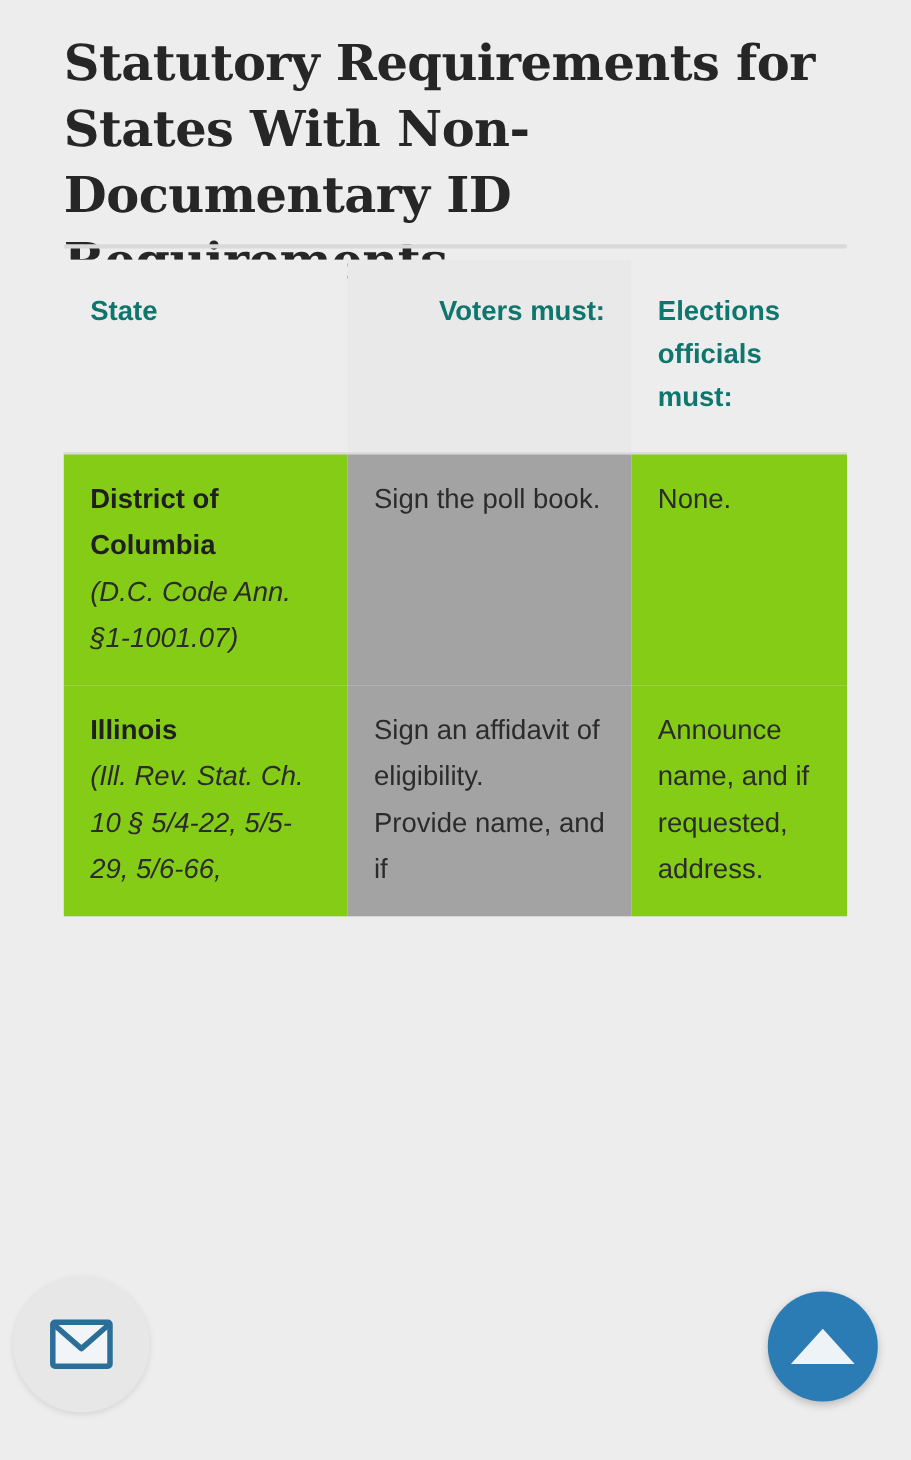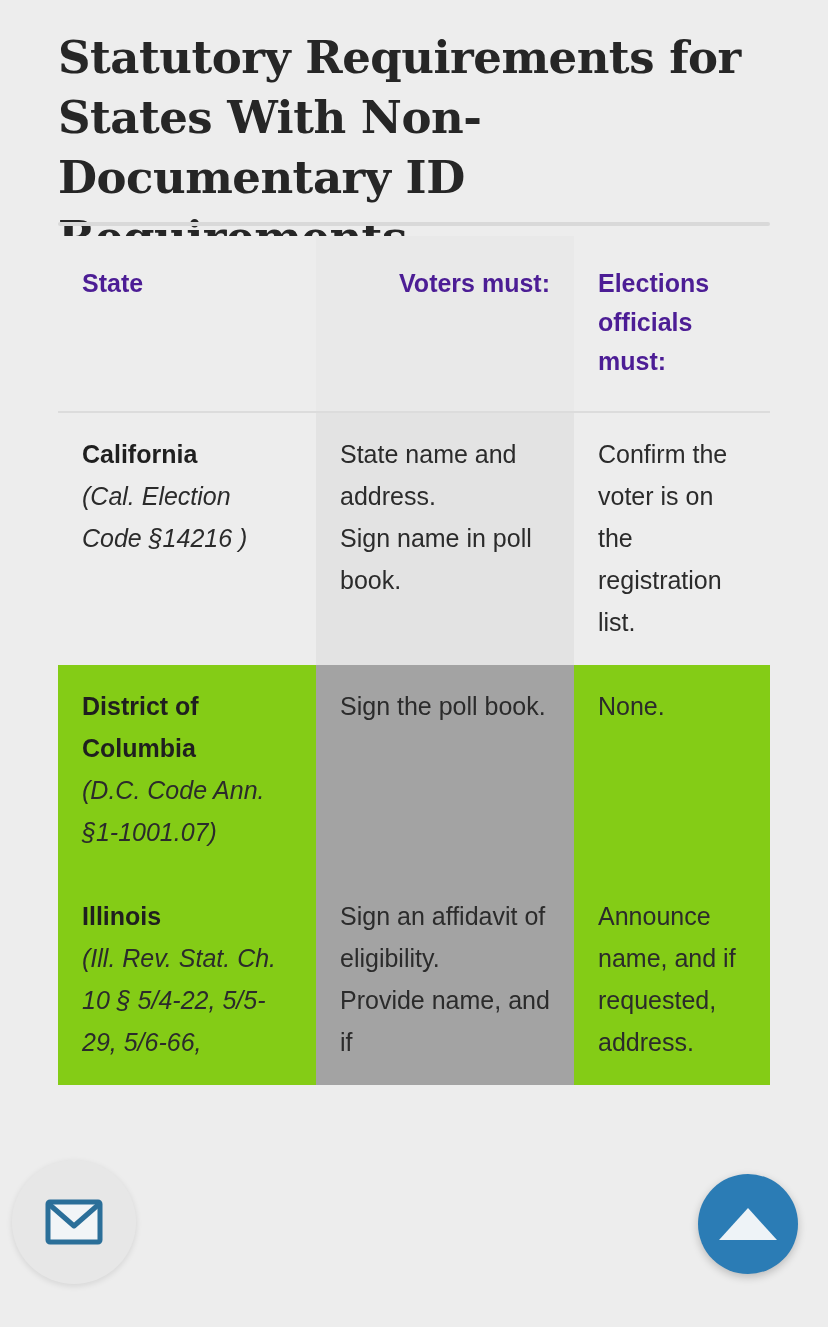--- a/index.html
+++ b/index.html
@@ -70,21 +70,21 @@
     color: #2b2b2b;
   }
 
   .table thead th {
     font-weight: 700;
     font-size: 25px;
     line-height: 39px;
     padding-top: 28px;
     padding-bottom: 30px;
     background: #ededed;
-    color: #4c1d95;
+    color: #0f766e;
   }
   .table thead tr {
     border-bottom: 2px solid #dcdcdc;
   }
 
   .table tbody tr.row-odd  td { background: #ededed; }
   .table tbody tr.row-even td { background: #84cc16; }
 
   
   .table tbody tr.row-odd  td.col-voters { background: #e3e3e3; }
@@ -184,33 +184,20 @@
     </colgroup>
     <thead>
       <tr>
         <th class="col-state">State</th>
         <th class="col-voters">Voters must:</th>
         <th class="col-officials">Elections officials must:</th>
       </tr>
     </thead>
     <tbody>
 
-      <tr class="row-odd">
-        <td class="col-state">
-          <span class="state-name">California</span>
-          <span class="state-cite">(Cal. Election Code §14216 )</span>
-        </td>
-        <td class="col-voters">
-          <span class="cell-text">State name and address.
-Sign name in poll book.</span>
-        </td>
-        <td class="col-officials">
-          <span class="cell-text">Confirm the voter is on the registration list.</span>
-        </td>
-      </tr>
 
       <tr class="row-even">
         <td class="col-state">
           <span class="state-name">District of Columbia</span>
           <span class="state-cite">(D.C. Code Ann. §1-1001.07)</span>
         </td>
         <td class="col-voters">
           <span class="cell-text">Sign the poll book.</span>
         </td>
         <td class="col-officials">

